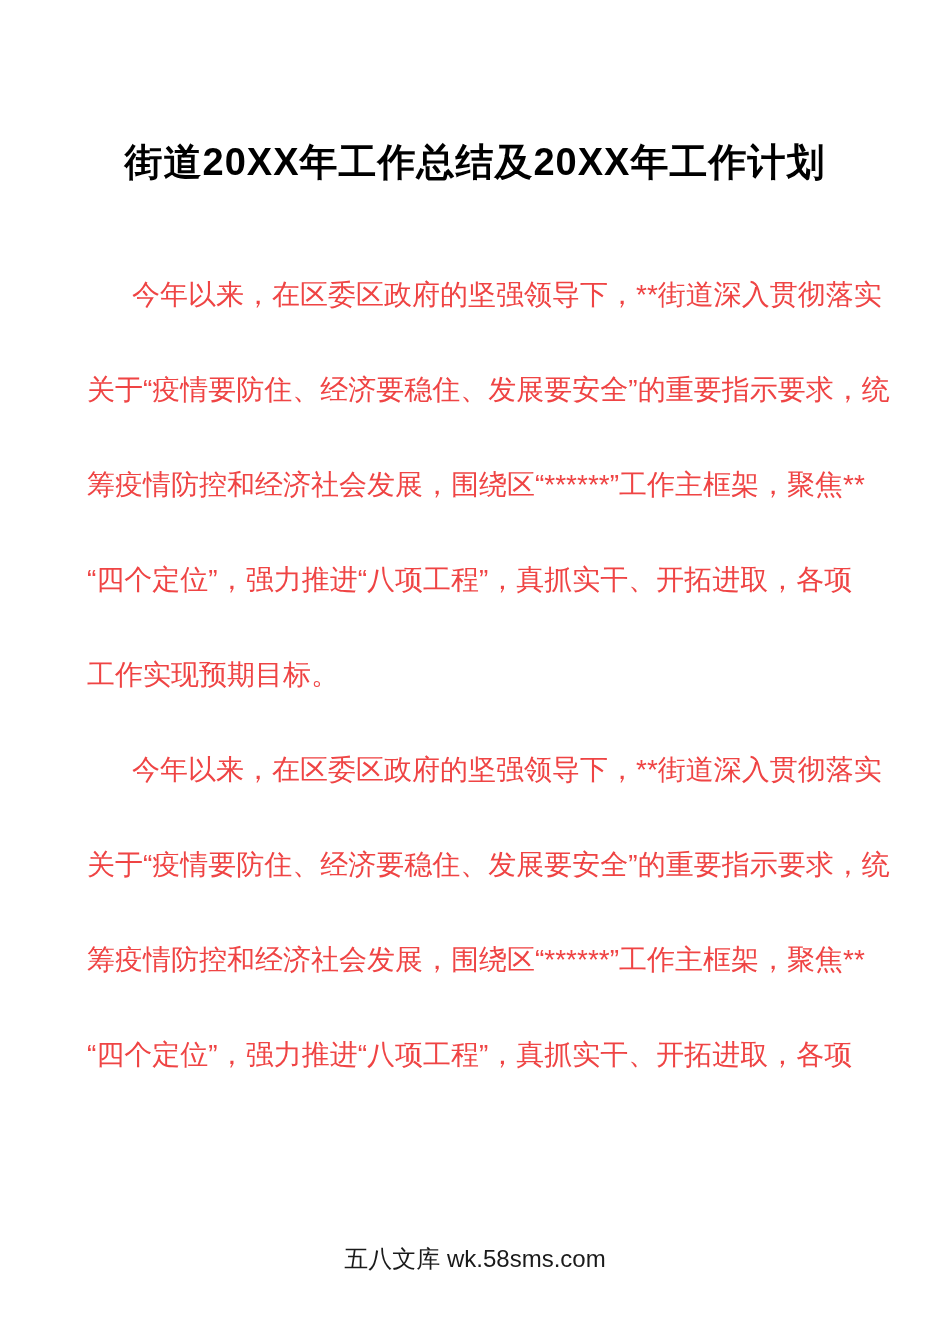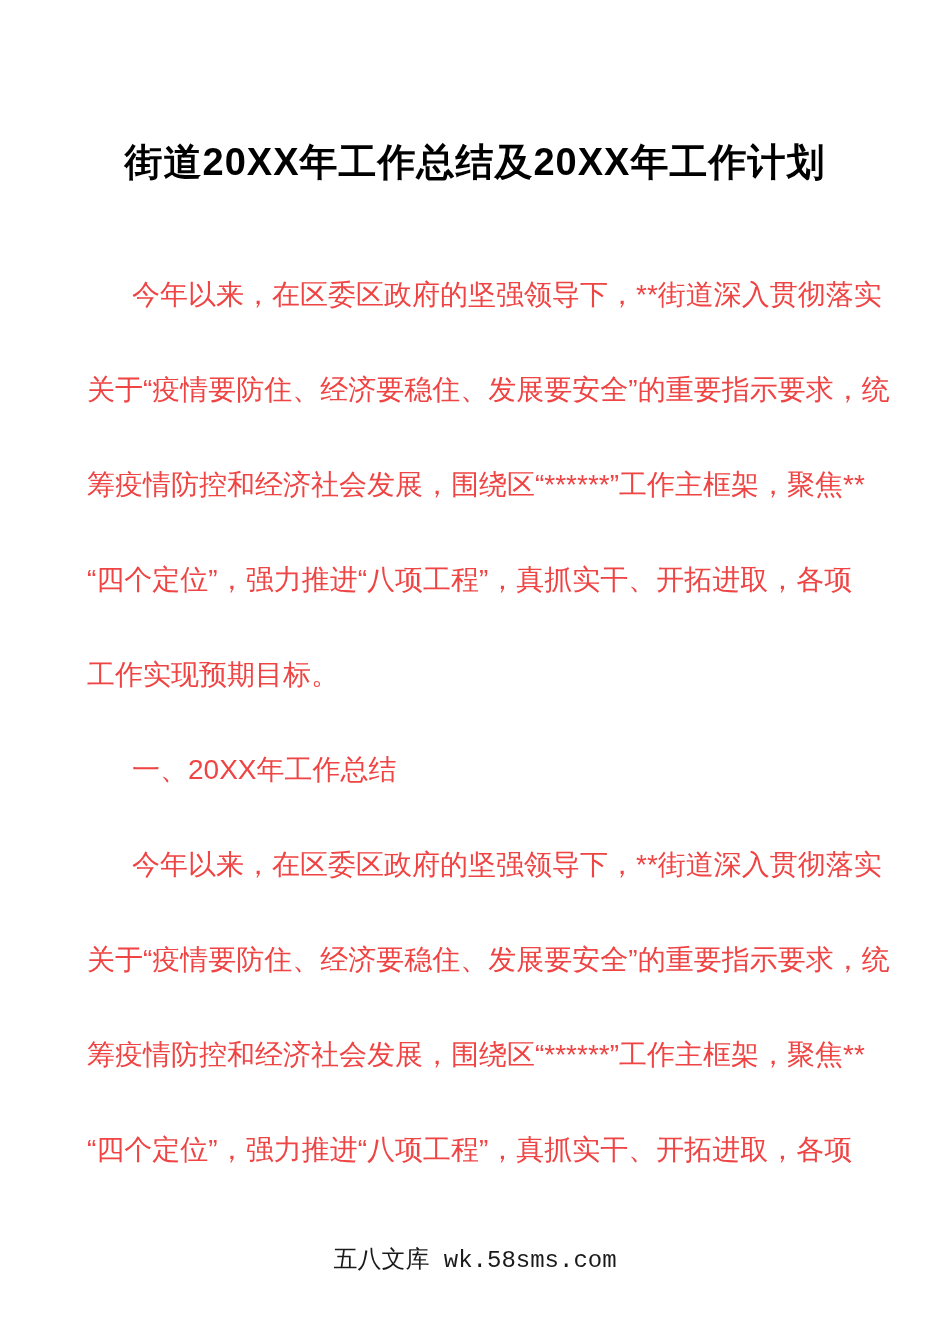--- a/index.html
+++ b/index.html
@@ -35,40 +35,39 @@
     text-indent: 45px;       
     font-weight: 400;
     color: #ef4444;
   }
   .page-footer {
     position: absolute;
     left: 0;
     right: 0;
     top: 1243px;
     text-align: center;
-    font-family: Liberation Mono, monospace;
+    font-family: Liberation Sans, sans-serif;
     font-size: 24px;
     color: #1a1a1a;
   }
 </style>
 </head>
 <body>
 
 <div class="page">
 
   <h1 class="doc-title">街道20XX年工作总结及20XX年工作计划</h1>
 
   <div class="doc-body">
     <p class="para">今年以来，在区委区政府的坚强领导下，**街道深入贯彻落实
 关于“疫情要防住、经济要稳住、发展要安全”的重要指示要求，统
 筹疫情防控和经济社会发展，围绕区“******”工作主框架，聚焦**
 “四个定位”，强力推进“八项工程”，真抓实干、开拓进取，各项
 工作实现预期目标。</p>
 
-    <p class="para">一、20XX年工作总结</p>
 
     <p class="para">今年以来，在区委区政府的坚强领导下，**街道深入贯彻落实
 关于“疫情要防住、经济要稳住、发展要安全”的重要指示要求，统
 筹疫情防控和经济社会发展，围绕区“******”工作主框架，聚焦**
 “四个定位”，强力推进“八项工程”，真抓实干、开拓进取，各项</p>
   </div>
 
   <div class="page-footer">五八文库 wk.58sms.com</div>
 
 </div>

